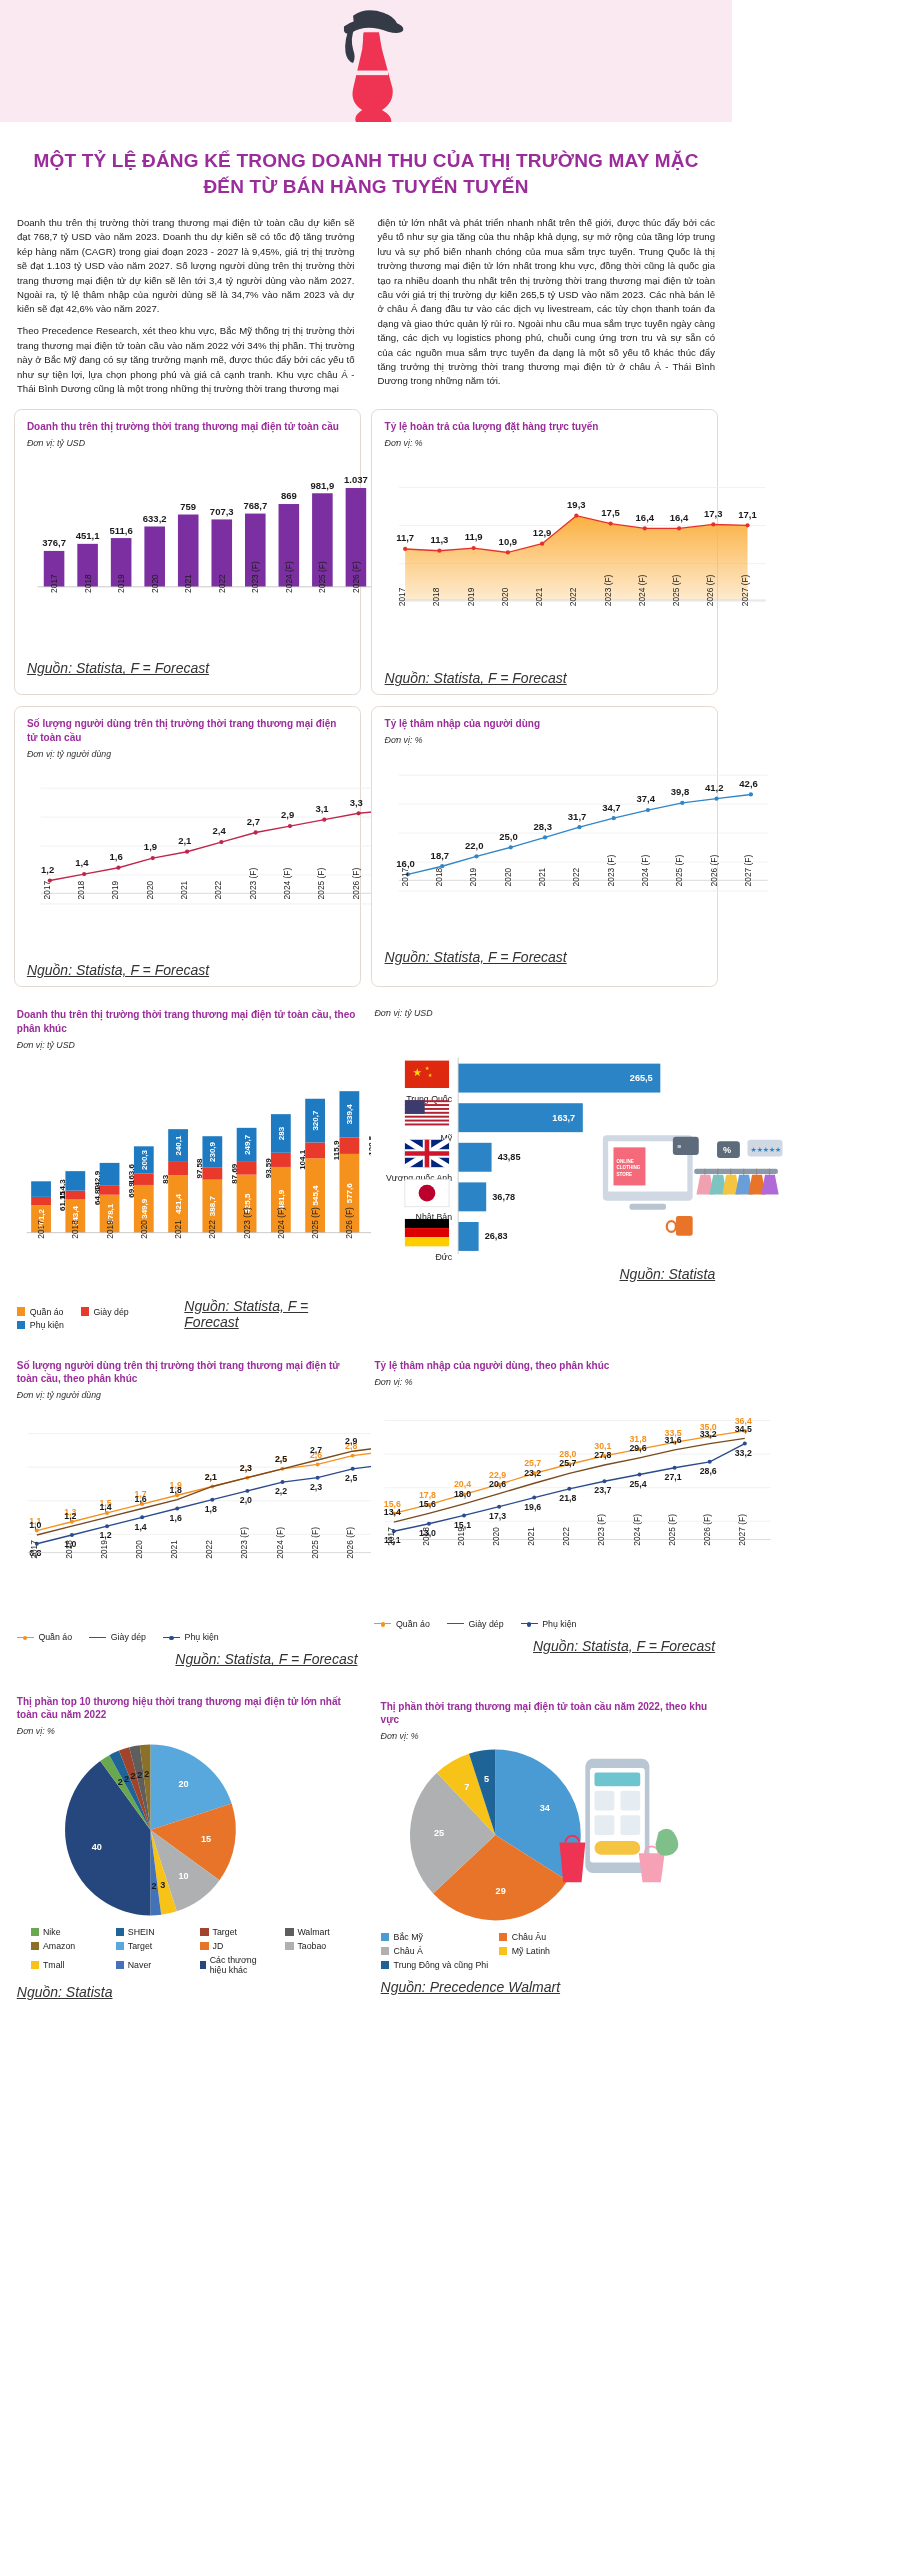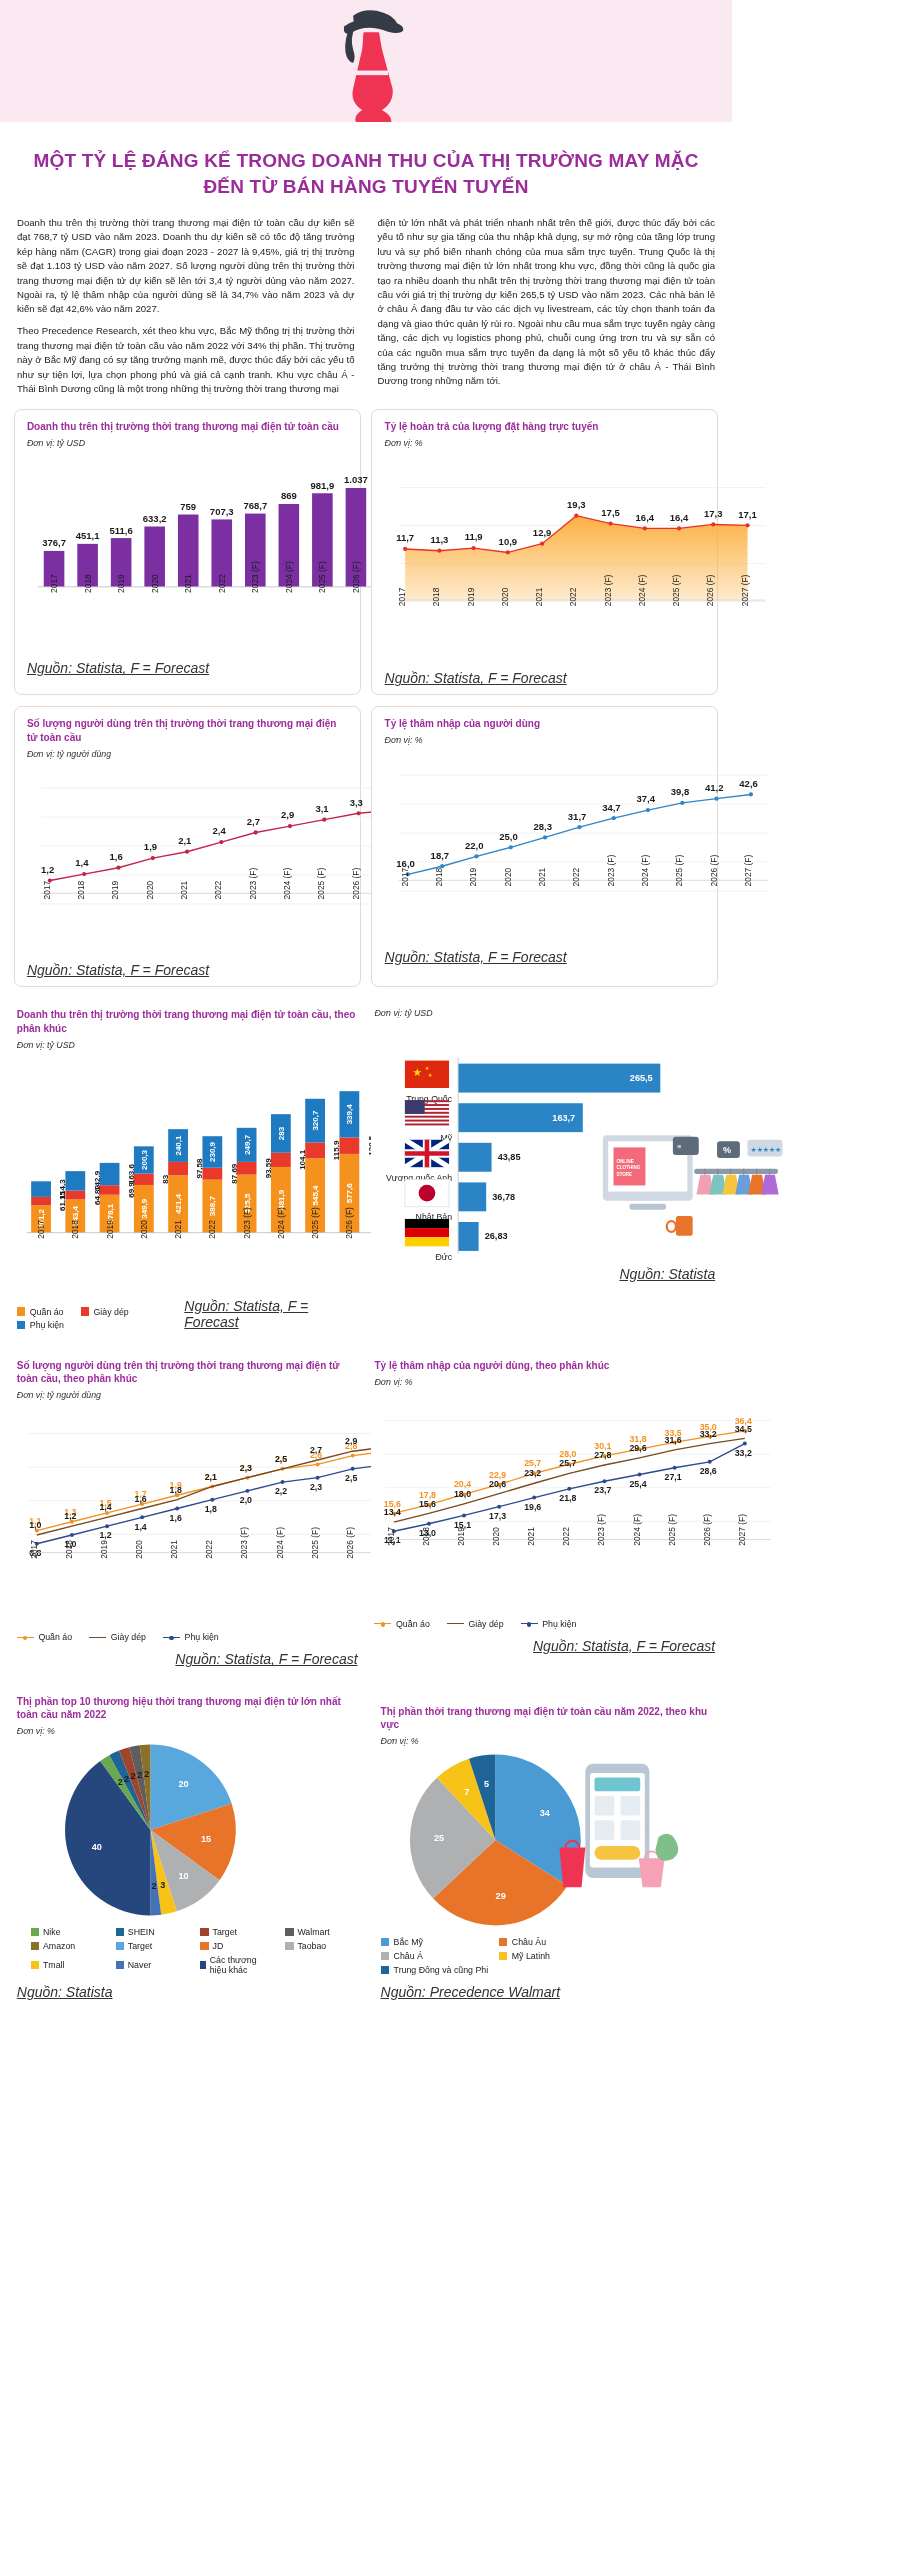--- a/index.html
+++ b/index.html
@@ -60,21 +60,21 @@
 
   .legend-grid {
     display:grid; grid-template-columns:repeat(4, 1fr); gap:3.8px 4.6px;
     font-size:8.8px; margin-top:4.6px;
   }
   .legend-grid .lg { gap:3.8px;margin-left:14px; }
   .legend-grid2 {
     display:grid; grid-template-columns:repeat(2, auto); gap:3.8px 10.7px;
     font-size:8.8px; margin-top:4.6px; justify-content:start;
   }
-  .bottomrow { display:flex; gap:23px; padding:3.1px 13.7px 13.7px; align-items:flex-end;}
+  .bottomrow { display:flex; gap:23px; padding:3.1px 13.7px 13.7px; align-items:center;}
   .tick { font-size:11px; fill:#1b1b1b; }
   .dlabel { font-size:12.5px; fill:#1b1b1b; font-weight:bold; }
 </style>
 </head>
 <body>
 
 <div class="page">
 
   <div class="hero">
     <div class="dress-wrap">

